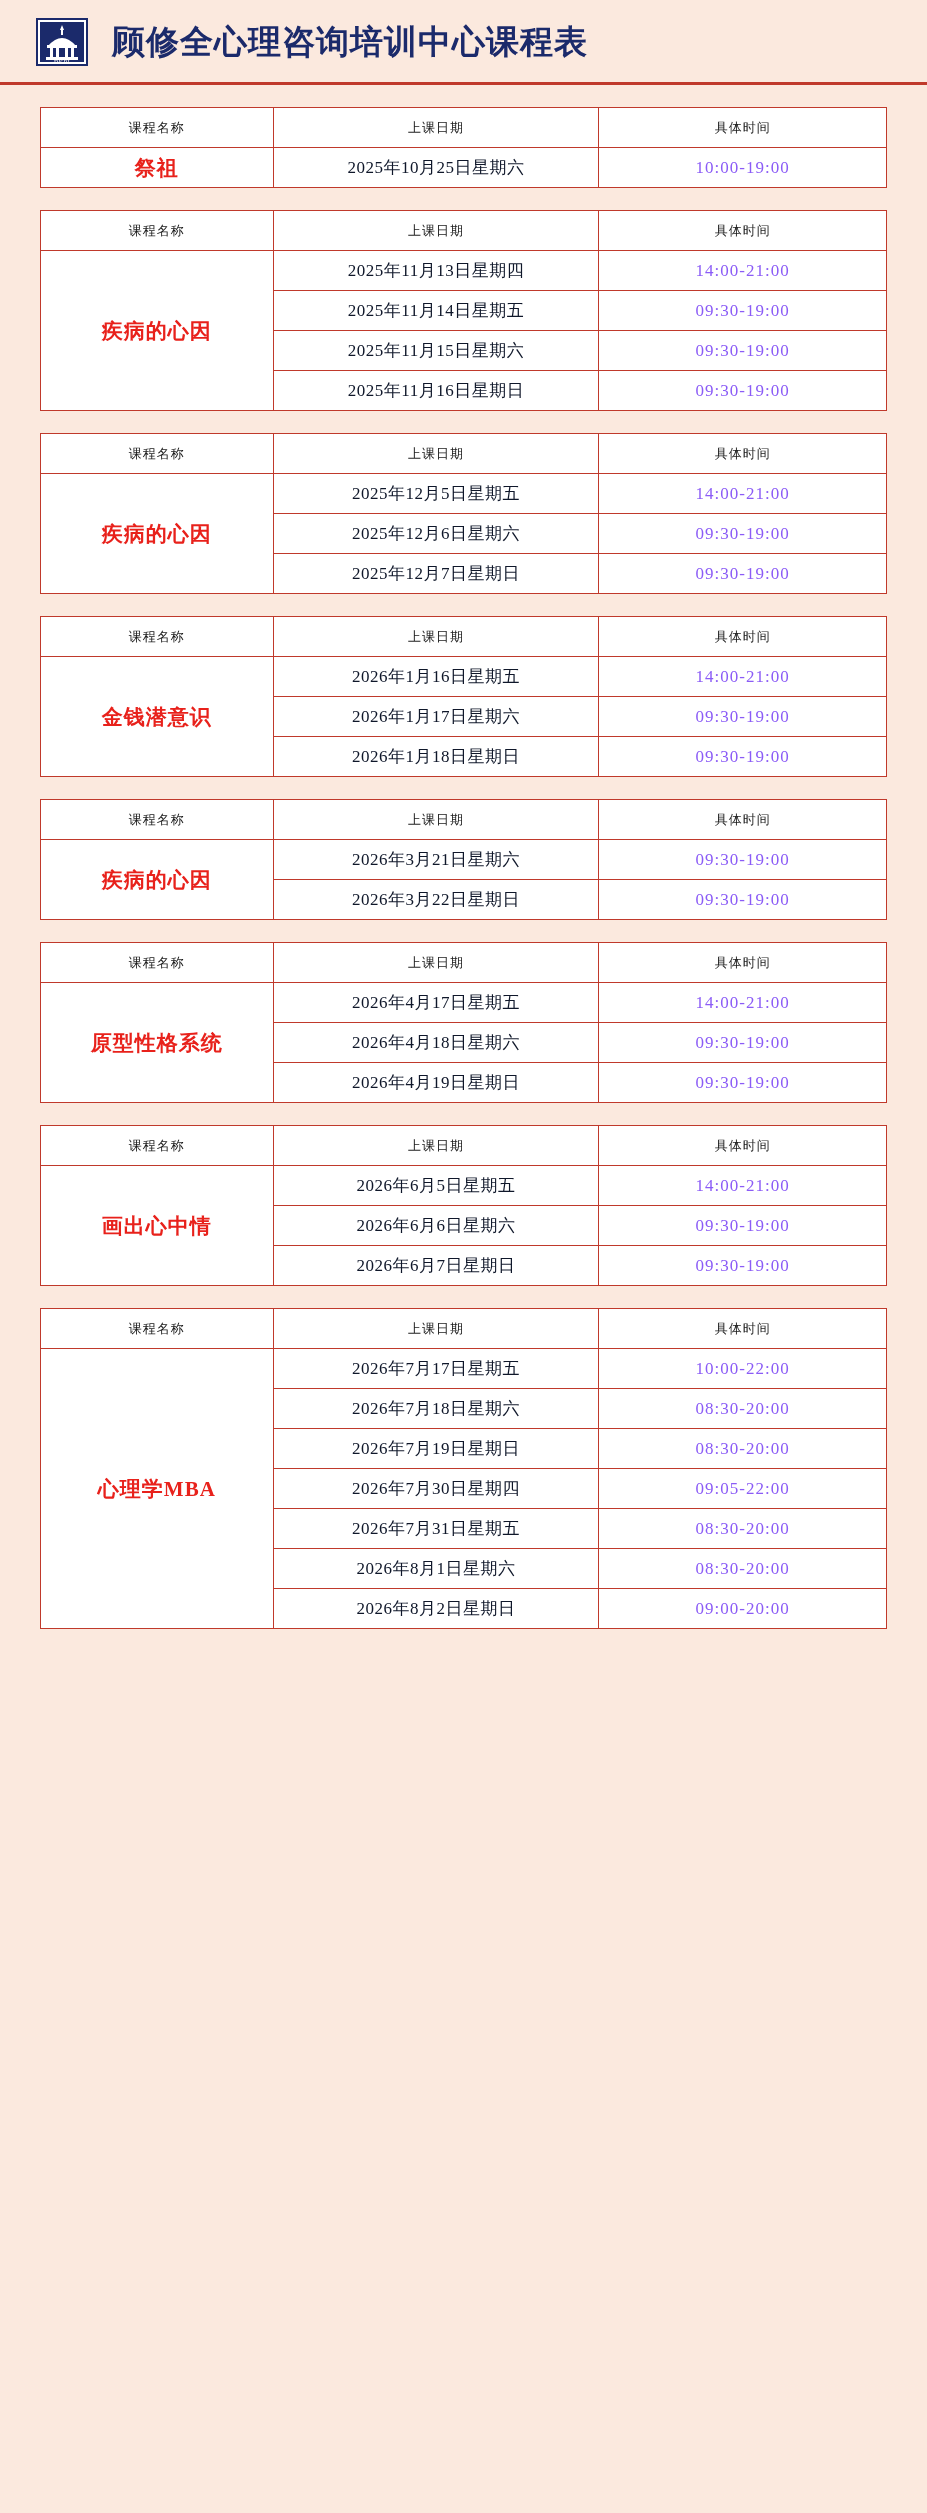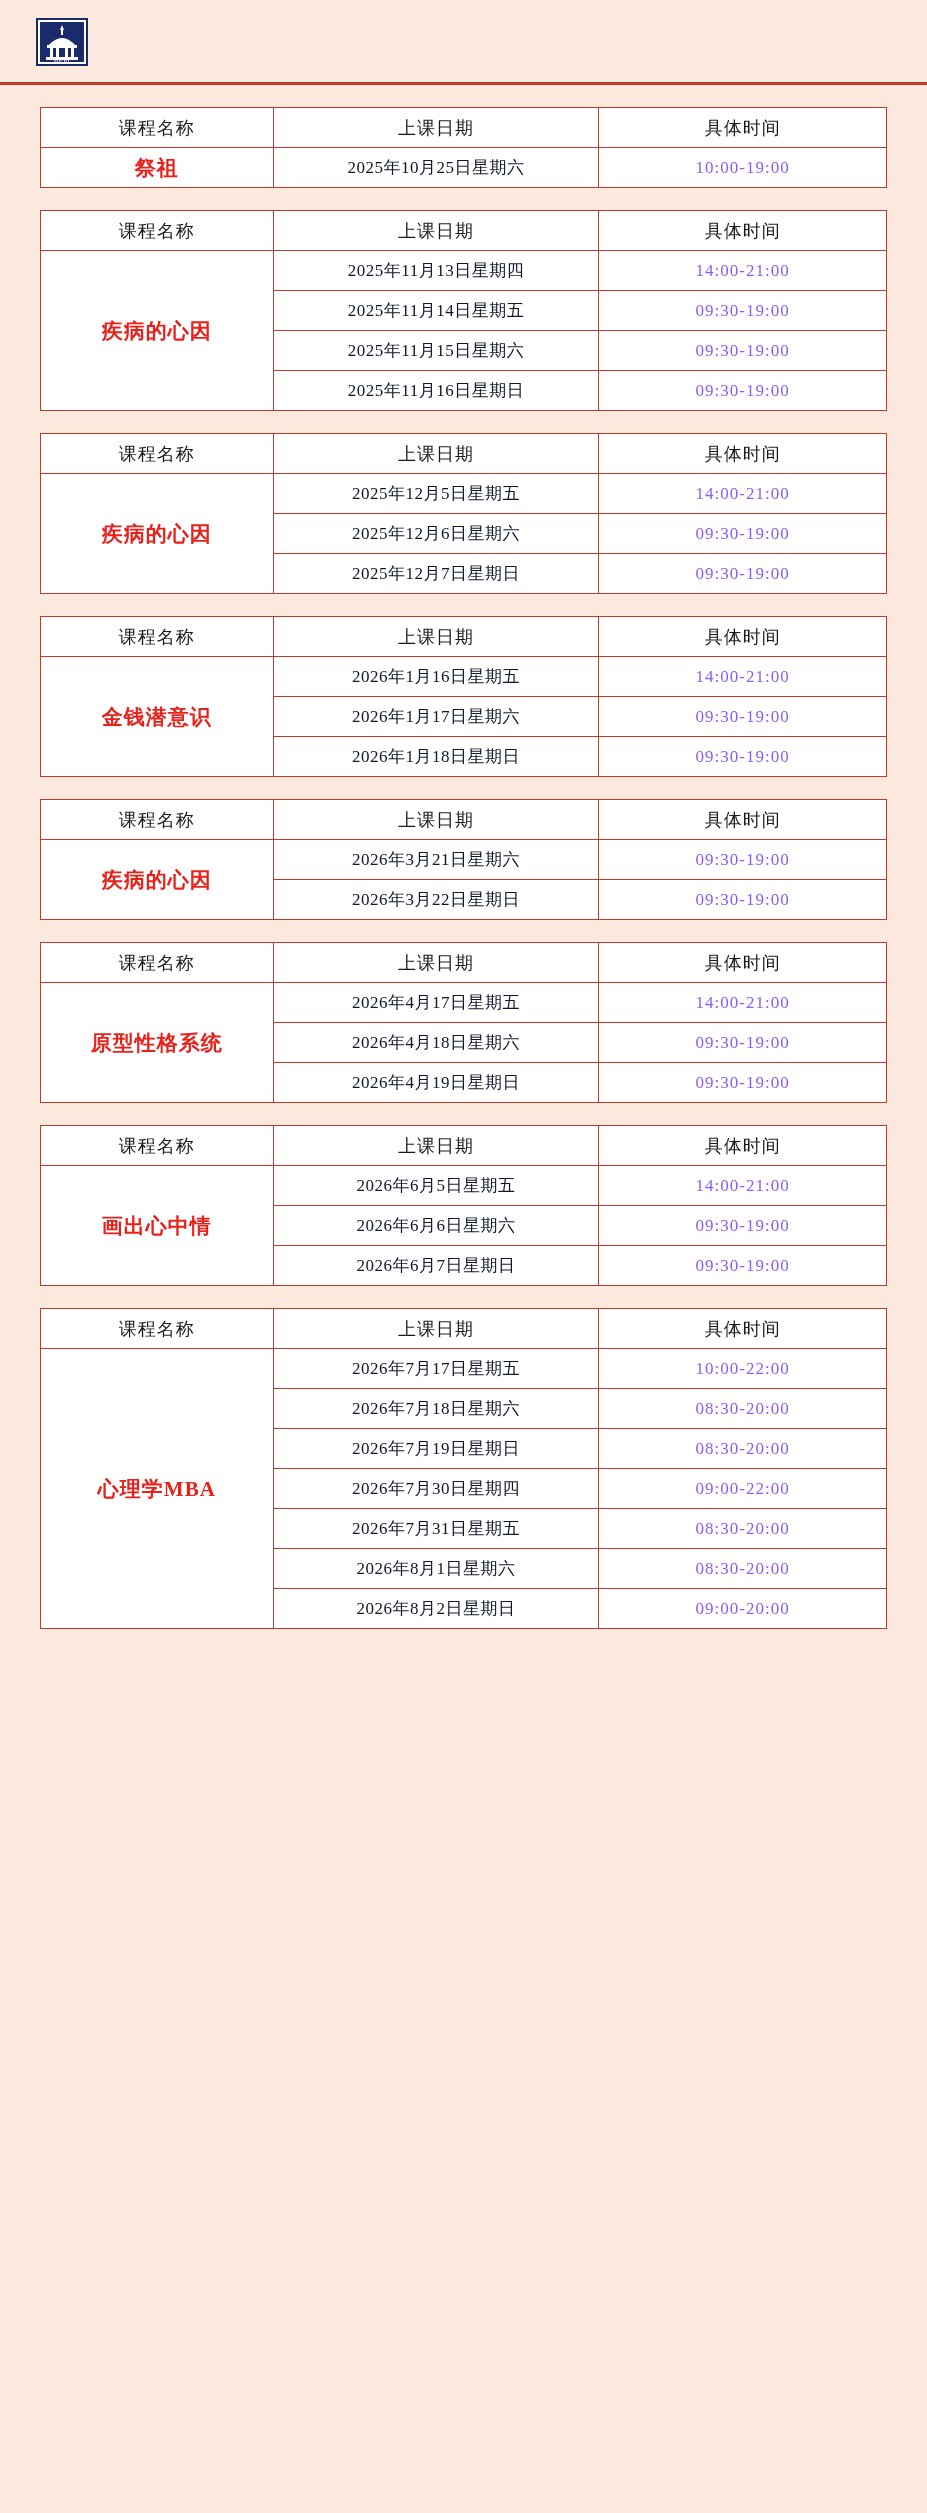--- a/index.html
+++ b/index.html
@@ -60,21 +60,21 @@
   }
   table.course td, table.course th {
     border: 1px solid #c0392b;
     text-align: center;
     vertical-align: middle;
     padding: 0;
     height: 39px;
   }
   th.hdr {
     font-family: "Liberation Serif", "DejaVu Serif", serif;
-    font-size: 18px;
+    font-size: 13px;
     font-weight: normal;
     color: #1a1a1a;
     letter-spacing: 1px;
     height: 41px;
   }
   td.name {
     font-family: Liberation Serif, serif;
     font-size: 21px;
     font-weight: bold;
     color: #e8211b;
@@ -112,20 +112,21 @@
         <path d="M20 34 Q34 18 48 34 Z" fill="#ffffff"></path>
         <rect x="19" y="33" width="30" height="3" fill="#ffffff"></rect>
         <rect x="22" y="36" width="3" height="9" fill="#ffffff"></rect>
         <rect x="28" y="36" width="3" height="9" fill="#ffffff"></rect>
         <rect x="37" y="36" width="3" height="9" fill="#ffffff"></rect>
         <rect x="43" y="36" width="3" height="9" fill="#ffffff"></rect>
         <rect x="18" y="45" width="32" height="3" fill="#ffffff"></rect>
         <text x="34" y="51.5" font-family="Liberation Serif, serif" font-size="6" fill="#ffffff" text-anchor="middle" letter-spacing="0.5">DKPI</text>
       </svg>
     </div>
+    <div class="header-title">顾修全心理咨询培训中心课程表</div>
   </div>
 
   <div class="tables-wrap">
       <table class="course">
         <colgroup>
           <col class="c1">
           <col class="c2">
           <col class="c3">
         </colgroup>
         <thead>
@@ -339,21 +340,21 @@
           <tr>
             <td class="date">2026年7月18日星期六</td>
             <td class="time">08:30-20:00</td>
           </tr>
           <tr>
             <td class="date">2026年7月19日星期日</td>
             <td class="time">08:30-20:00</td>
           </tr>
           <tr>
             <td class="date">2026年7月30日星期四</td>
-            <td class="time">09:00-22:00</td>
+            <td class="time">09:05-22:00</td>
           </tr>
           <tr>
             <td class="date">2026年7月31日星期五</td>
             <td class="time">08:30-20:00</td>
           </tr>
           <tr>
             <td class="date">2026年8月1日星期六</td>
             <td class="time">08:30-20:00</td>
           </tr>
           <tr>

